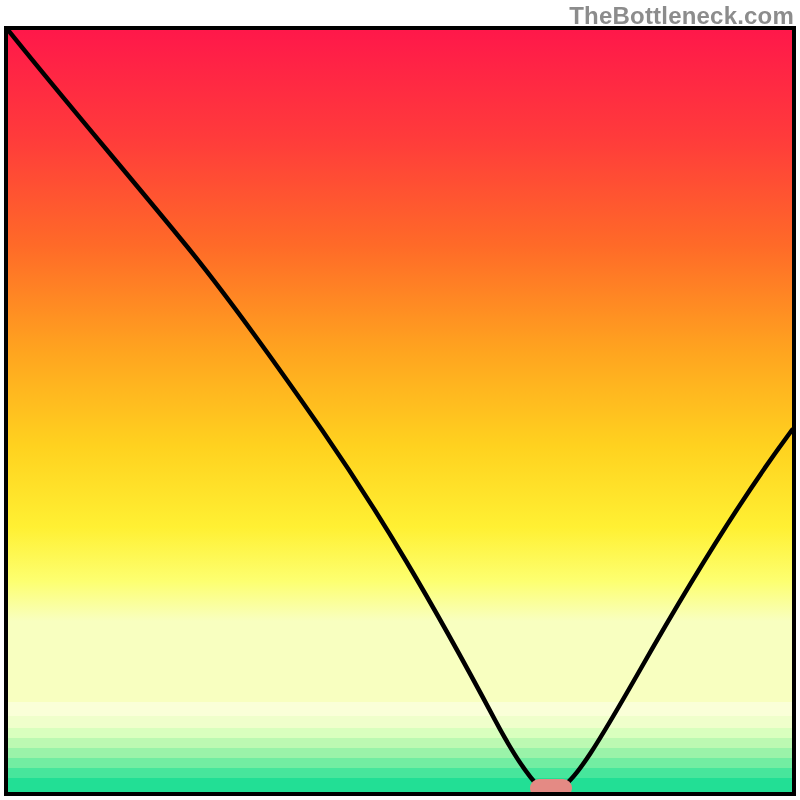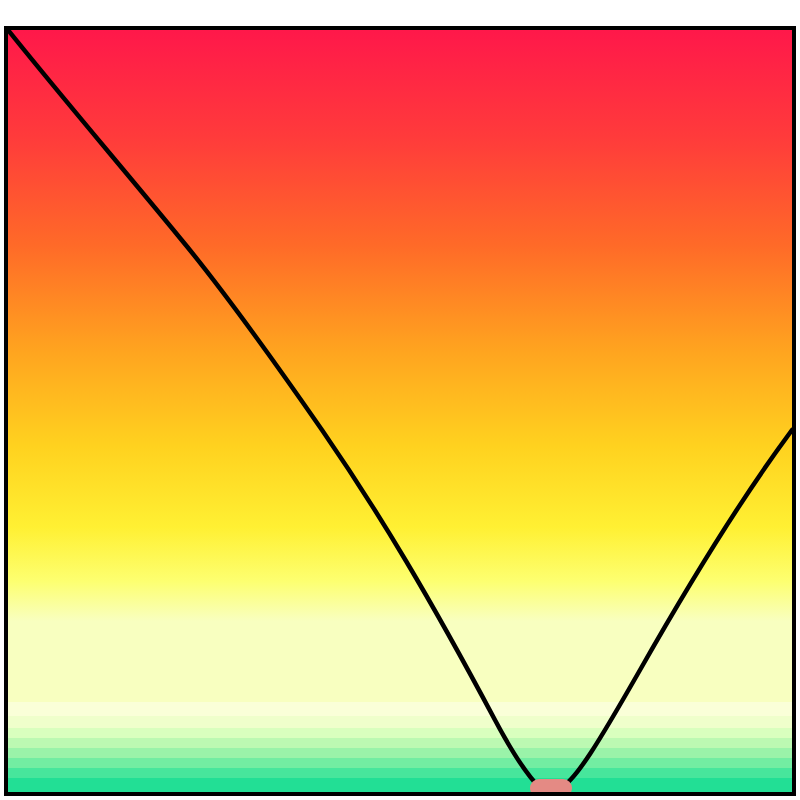--- a/index.html
+++ b/index.html
@@ -29,20 +29,21 @@
     position: absolute;
     left: 0;
     top: 0;
   }
 </style>
 </head>
 <body>
 
 <div class="canvas">
 
+  <div class="attribution">TheBottleneck.com</div>
 
   <svg class="plot" width="800" height="800" viewBox="0 0 800 800">
     <defs>
 
       <linearGradient id="bgGrad" x1="0" y1="0" x2="0" y2="1">
         <stop offset="0.00" stop-color="#ff184a"></stop>
         <stop offset="0.16" stop-color="#ff3b3b"></stop>
         <stop offset="0.32" stop-color="#ff6a28"></stop>
         <stop offset="0.48" stop-color="#ffa51f"></stop>
         <stop offset="0.62" stop-color="#ffd21f"></stop>

